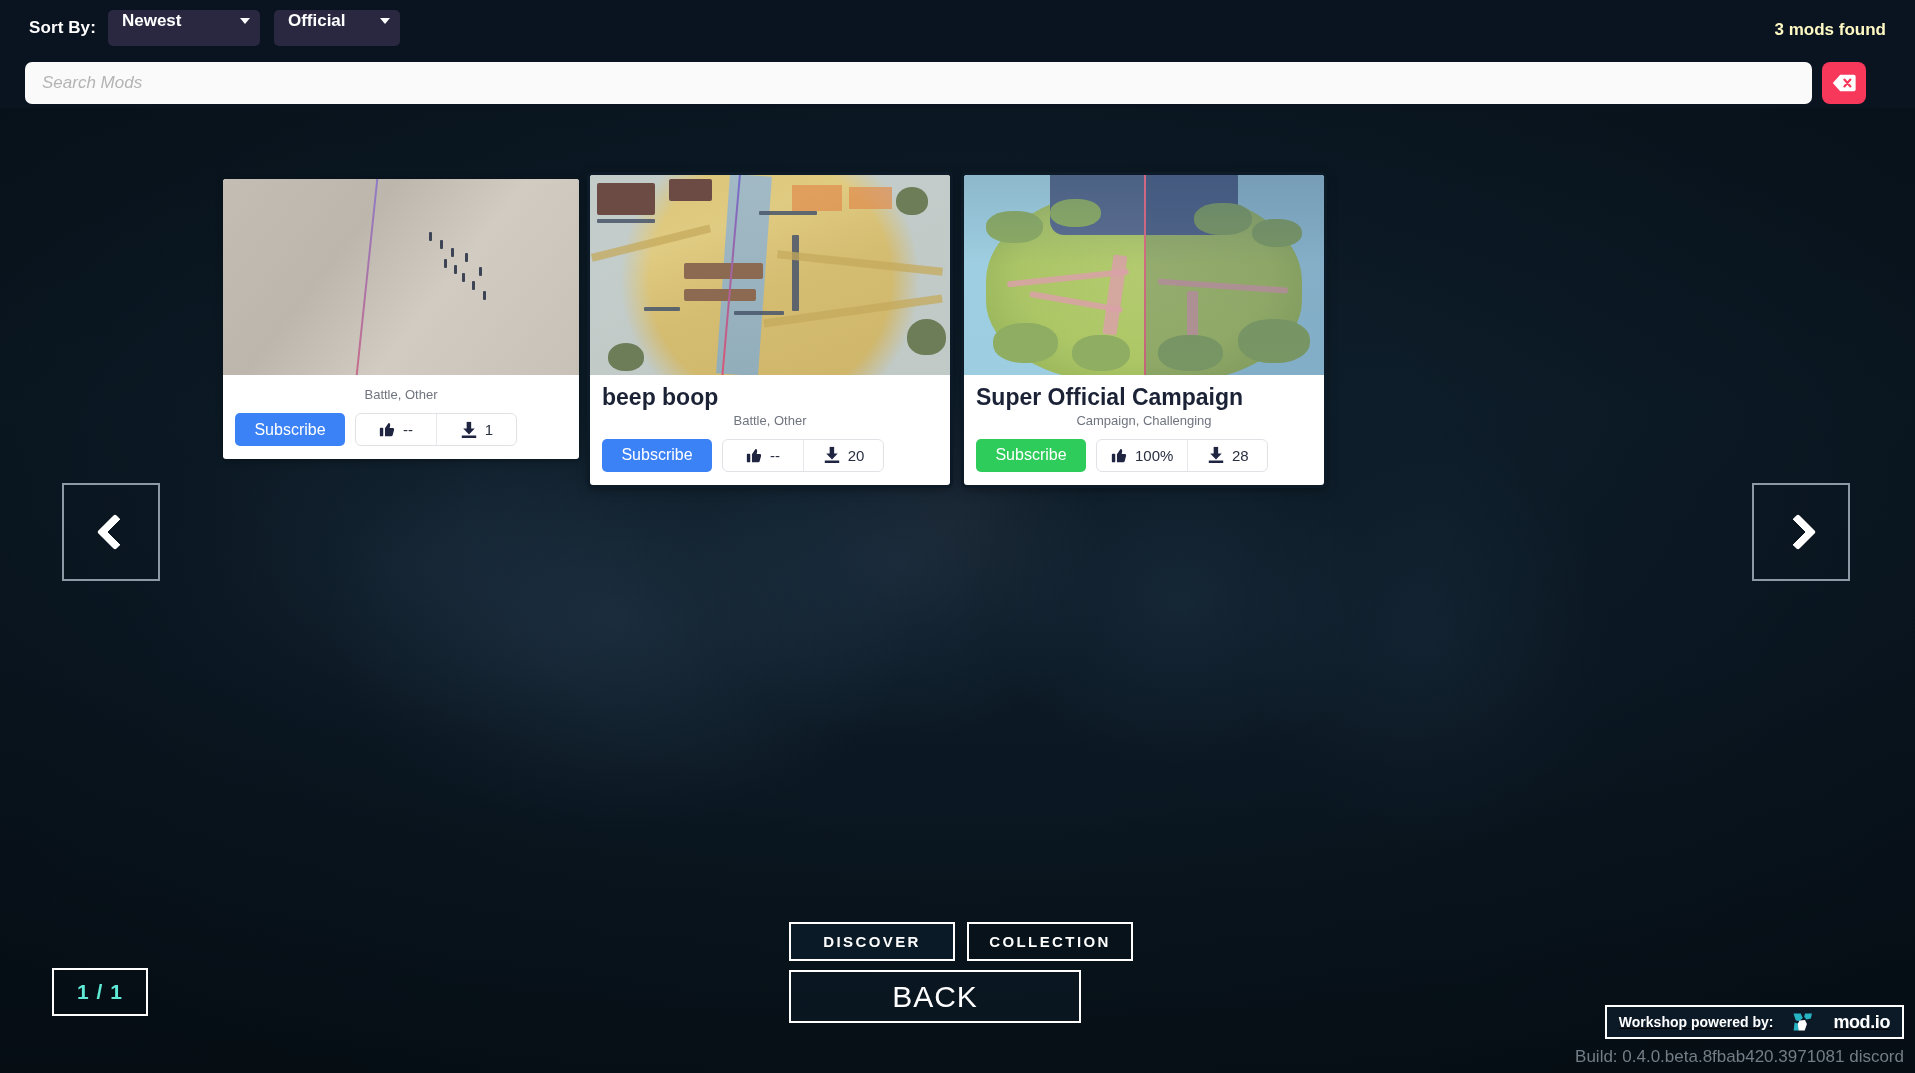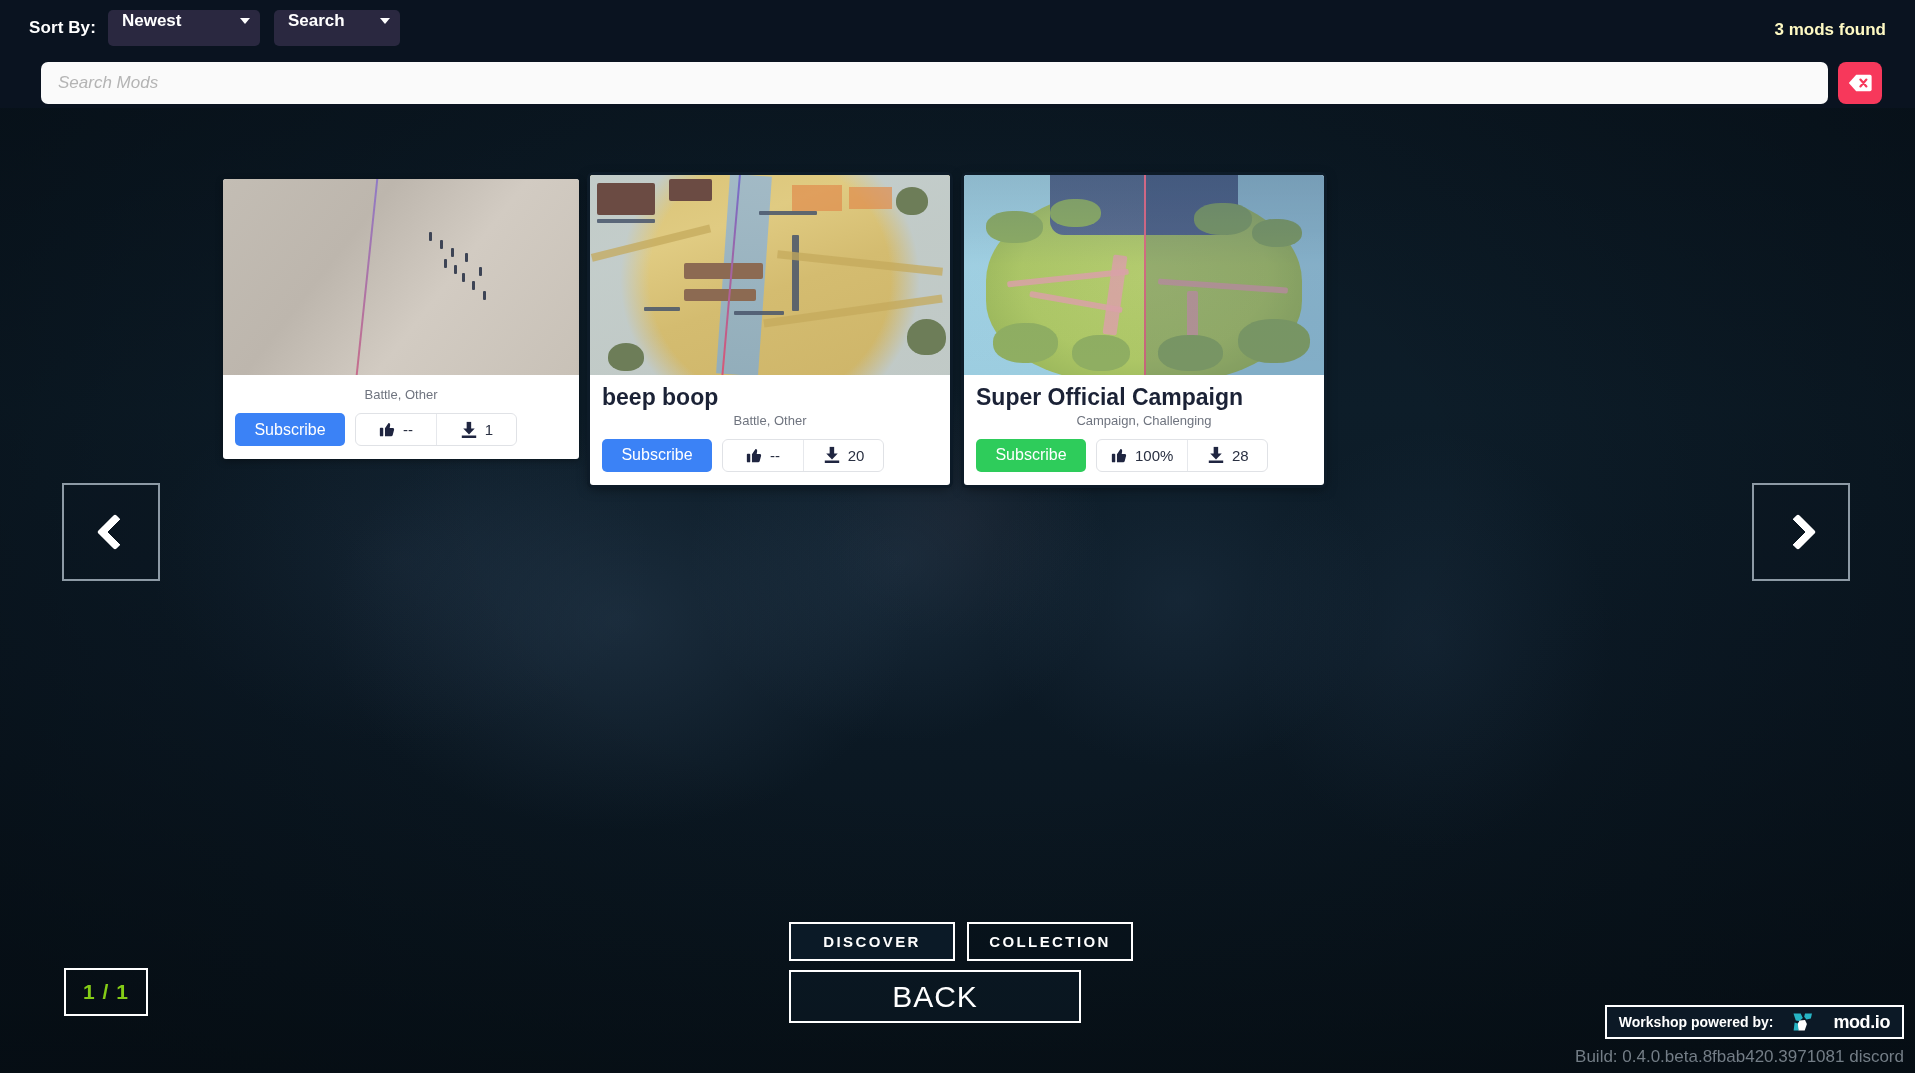--- a/index.html
+++ b/index.html
@@ -101,21 +101,20 @@
     font-weight: bold;
   }
 
   .searchrow {
     position: absolute;
     top: 57px; left: 0;
     width: 1878px;
     height: 51px;
     display: flex;
     align-items: center;
-    margin-left: 16px;
   }
   .search-input {
     margin-left: 25px;
     width: 1787px;
     height: 42px;
     background: #fafafa;
     border: none;
     border-radius: 7px;
     padding: 0 17px;
     font-family: "Liberation Sans", sans-serif;
@@ -376,29 +375,29 @@
     border-top: 8px solid #ffffff;
     border-right: 8px solid #ffffff;
     border-radius: 3px;
   }
   .chev.left  { transform: rotate(-135deg); margin-left: 7px; }
   .chev.right { transform: rotate(45deg);  margin-right: 7px; }
 
   
   .page-indicator {
     position: absolute;
-    left: 64px;
+    left: 52px;
     top: 968px;
-    width: 84px;
+    width: 96px;
     height: 48px;
     border: 2px solid #ffffff;
     display: flex;
     align-items: center;
     justify-content: center;
-    color: #84cc16;
+    color: #5eead4;
     font-size: 21px;
     font-weight: bold;
     letter-spacing: 1px;
     z-index: 12;
   }
 
   
   .bottom-nav {
     position: absolute;
     left: 779px;
@@ -439,20 +438,21 @@
     right: 11px;
     top: 1005px;
     height: 34px;
     border: 2px solid #ffffff;
     background: #0c1926;
     display: flex;
     align-items: center;
     padding: 0 12px;
     gap: 19px;
     z-index: 12;
+    text-decoration: underline;
   }
   .modio-badge .bt {
     color: #ffffff;
     font-size: 14px;
     font-weight: bold;
     white-space: nowrap;
   }
   .modio-logo-text {
     color: #ffffff;
     font-size: 18px;
@@ -481,21 +481,21 @@
 
     <div class="topbar-row1">
       <span class="sort-label">Sort By:</span>
 
       <div class="dropdown dropdown-sort">
         <span class="dd-text">Newest</span>
         <span class="caret"></span>
       </div>
 
       <div class="dropdown dropdown-filters">
-        <span class="dd-text">Search</span>
+        <span class="dd-text">Official</span>
         <span class="caret"></span>
       </div>
 
       <span class="mods-found">3 mods found</span>
     </div>
 
     <div class="searchrow">
       <input class="search-input" type="text" placeholder="Search Mods" style="">
       <button class="clear-btn">
         <svg width="24" height="18" viewBox="0 0 24 18">

